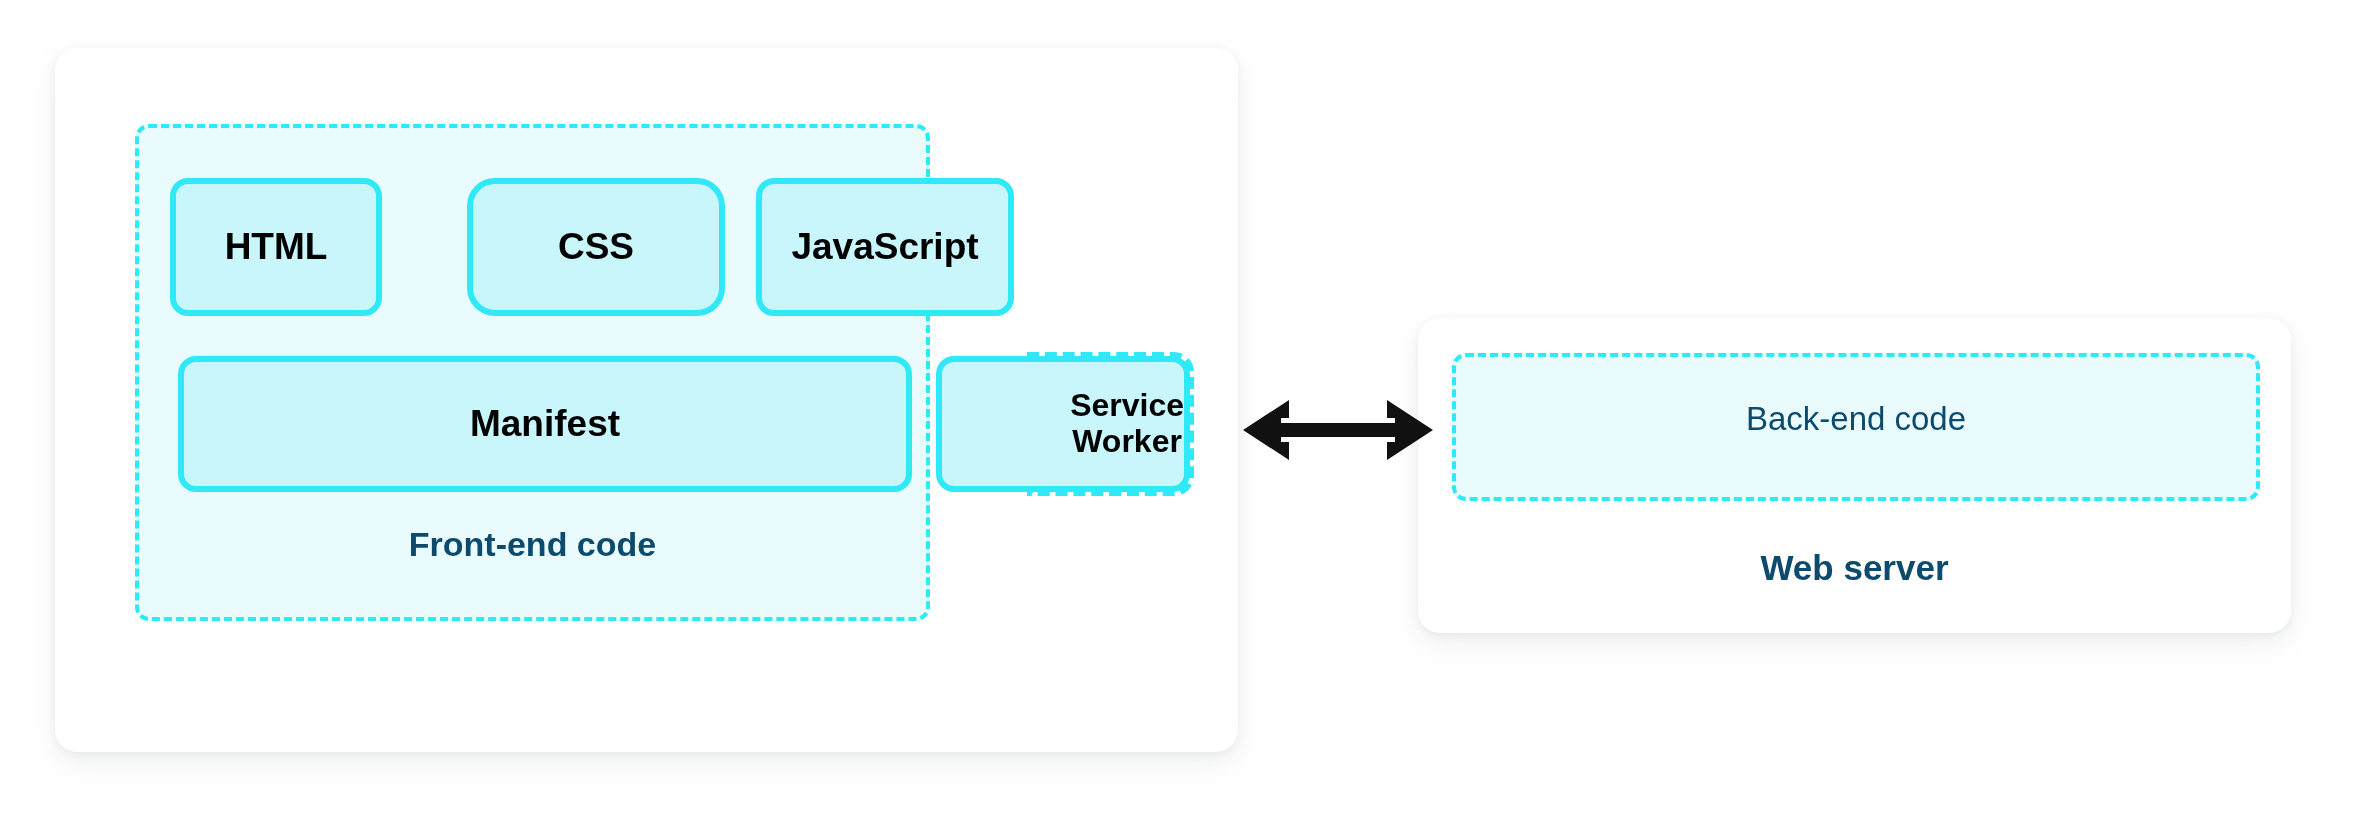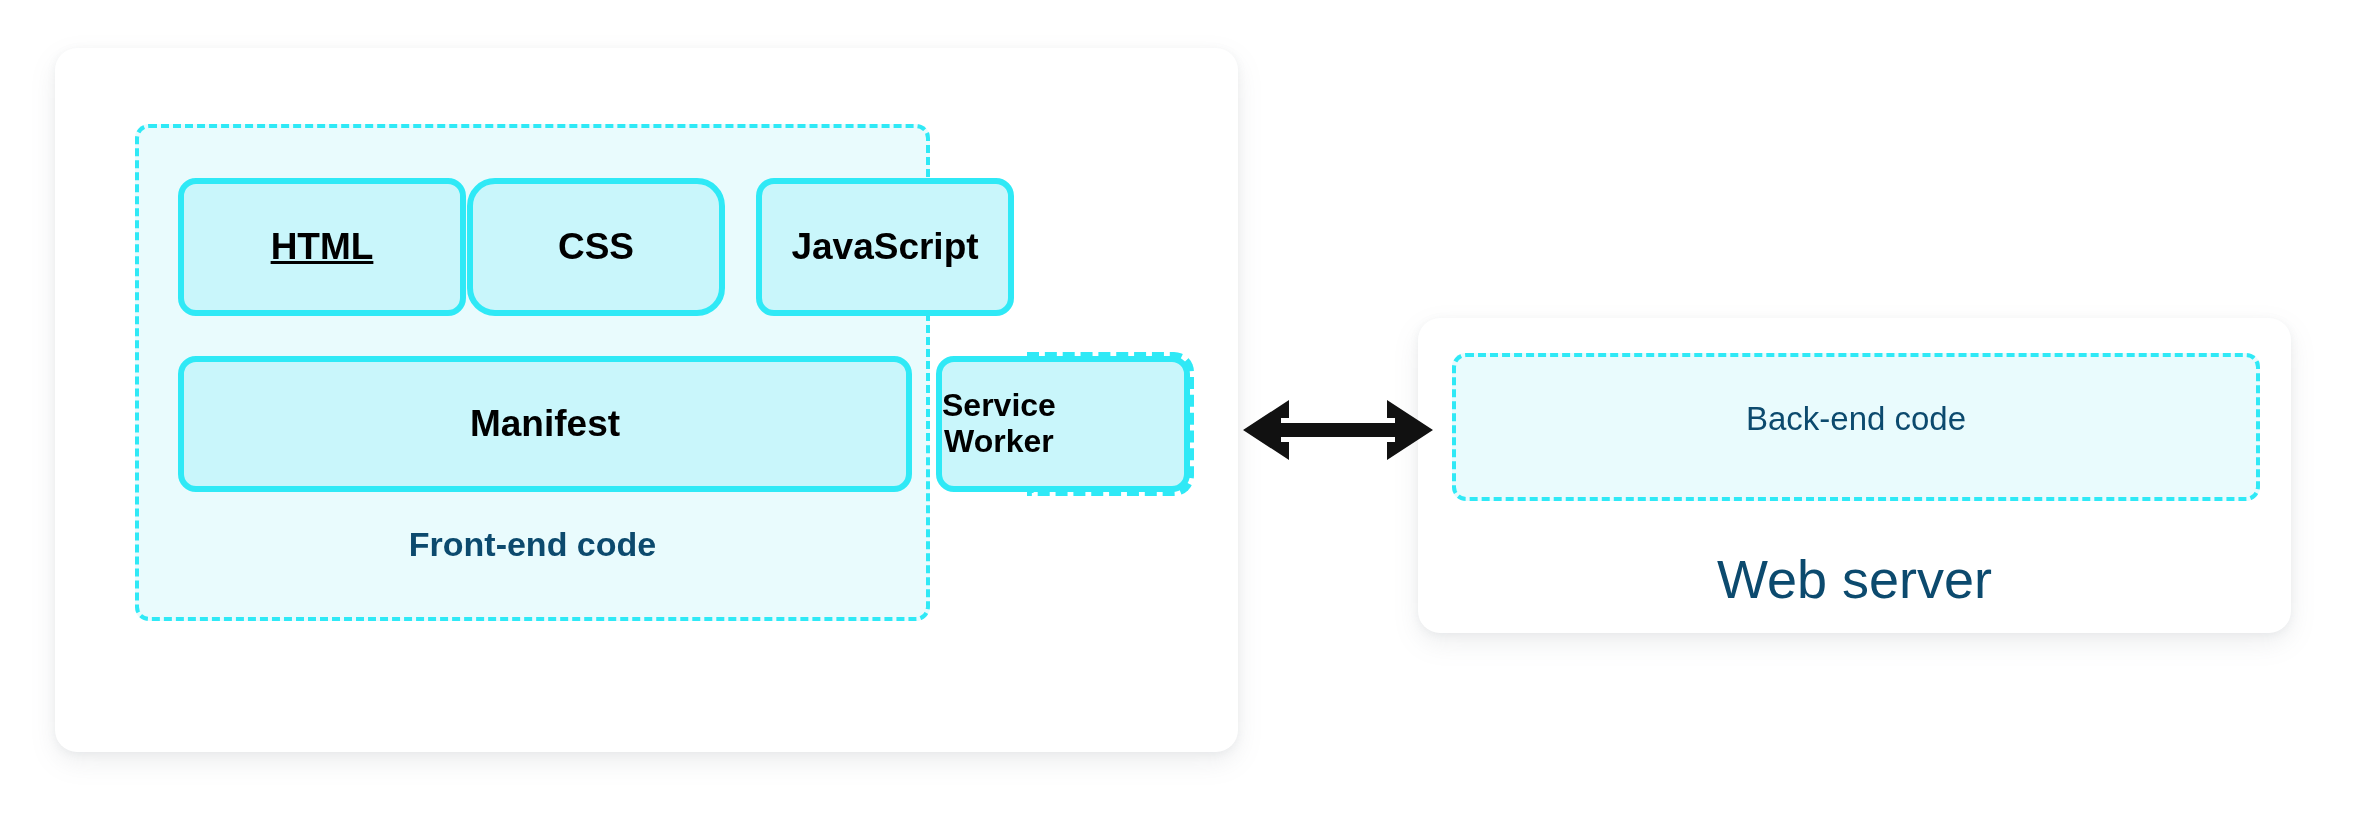--- a/index.html
+++ b/index.html
@@ -59,37 +59,37 @@
     border: 6px solid #2fe9f6;
     border-radius: 18px;
     box-sizing: border-box;
     display: flex;
     align-items: center;
     justify-content: center;
     text-align: center;
     color: #000000;
     font-weight: bold;
   }
-  #box-html       { left: 178px; top: 178px; width: 288px; height: 138px; font-size: 37px; text-decoration: underline; }
+  #box-html       { left: 170px; top: 178px; width: 212px; height: 138px; font-size: 37px; }
   #box-css        { left: 467px; top: 178px; width: 258px; height: 138px; font-size: 37px; border-radius: 28px; }
   #box-javascript { left: 756px; top: 178px; width: 258px; height: 138px; font-size: 37px; }
   #box-manifest   { left: 178px; top: 356px; width: 734px; height: 136px; font-size: 37px; }
 
   
   #box-serviceworker {
     position: absolute;
     left: 936px; top: 356px;
     width: 254px; height: 136px;
     background: #c9f6fb;
     border: 6px solid #2fe9f6;
     border-radius: 18px;
     box-sizing: border-box;
     display: flex;
     align-items: center;
-    justify-content: flex-start;
+    justify-content: flex-end;
     z-index: 4;
   }
   #box-serviceworker .sw-label {
     color: #000;
     font-weight: bold;
     font-size: 32px;
     line-height: 1.12;
     text-align: center;
     white-space: pre-line;
     position: relative;
@@ -124,21 +124,21 @@
   #backend-caption {
     left: 1452px; top: 400px; width: 808px;
     font-size: 33px; font-weight: normal;
   }
   #device-caption {
     left: 55px; top: 660px; width: 760px;
     font-size: 40px; font-weight: bold;
   }
   #server-caption {
     left: 1418px; top: 548px; width: 873px;
-    font-size: 54px; font-weight: normal;
+    font-size: 35px; font-weight: bold;
   }
 
   
   #connector-arrow {
     position: absolute;
     left: 1243px; top: 388px;
     width: 190px; height: 84px;
     z-index: 6;
   }
 </style>

